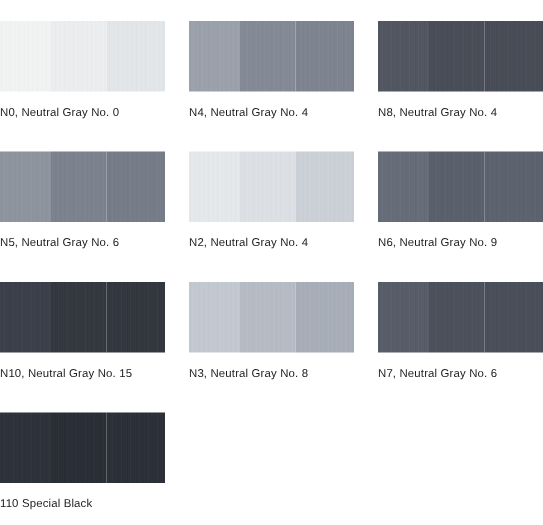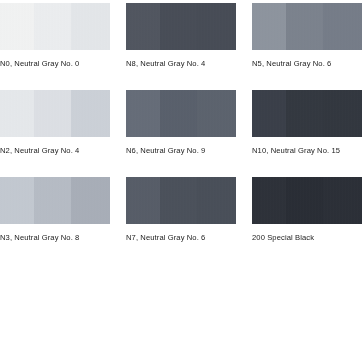--- a/index.html
+++ b/index.html
@@ -13,21 +13,21 @@
     background: #ffffff;
     font-family: "Liberation Sans", sans-serif;
     overflow: hidden;
   }
   #swatch-grid {
     display: grid;
     grid-template-columns: 110px 110px 110px;
     grid-template-rows: 70px 70px 70px 70px;
     column-gap: 16px;
     row-gap: 17px;
-    padding: 3px 0 0 0;
+    padding: 14px 0 0 0;
     box-sizing: border-box;
   }
   .swatch-cell {
     display: flex;
     flex-direction: column;
     width: 110px;
   }
   .swatch-patch {
     width: 110px;
     height: 47px;
@@ -70,20 +70,28 @@
 <body>
 
 <div id="swatch-grid">
     <div class="swatch-cell">
       <div class="swatch-patch">
         <div class="band band-1" style="background: rgb(242, 243, 243);"></div>
         <div class="band band-2" style="background: rgb(236, 238, 240);"></div>
         <div class="band band-3" style="background: rgb(228, 231, 234);"></div>
       </div>
       <div class="swatch-label">N0, Neutral Gray No. 0</div>
+    </div>
+    <div class="swatch-cell">
+      <div class="swatch-patch">
+        <div class="band band-1" style="background: rgb(155, 161, 171);"></div>
+        <div class="band band-2" style="background: rgb(131, 138, 149);"></div>
+        <div class="band band-3" style="background: rgb(125, 132, 143);"></div>
+      </div>
+      <div class="swatch-label">N4, Neutral Gray No. 4</div>
     </div>
     <div class="swatch-cell">
       <div class="swatch-patch">
         <div class="band band-1" style="background: rgb(80, 85, 95);"></div>
         <div class="band band-2" style="background: rgb(71, 76, 86);"></div>
         <div class="band band-3" style="background: rgb(70, 75, 85);"></div>
       </div>
       <div class="swatch-label">N8, Neutral Gray No. 4</div>
     </div>
     <div class="swatch-cell">
@@ -133,15 +141,15 @@
         <div class="band band-3" style="background: rgb(72, 78, 88);"></div>
       </div>
       <div class="swatch-label">N7, Neutral Gray No. 6</div>
     </div>
     <div class="swatch-cell">
       <div class="swatch-patch">
         <div class="band band-1" style="background: rgb(44, 48, 56);"></div>
         <div class="band band-2" style="background: rgb(40, 44, 52);"></div>
         <div class="band band-3" style="background: rgb(42, 46, 54);"></div>
       </div>
-      <div class="swatch-label">200 Special Black</div>
+      <div class="swatch-label">110 Special Black</div>
     </div>
   </div>
 
 </body></html>

